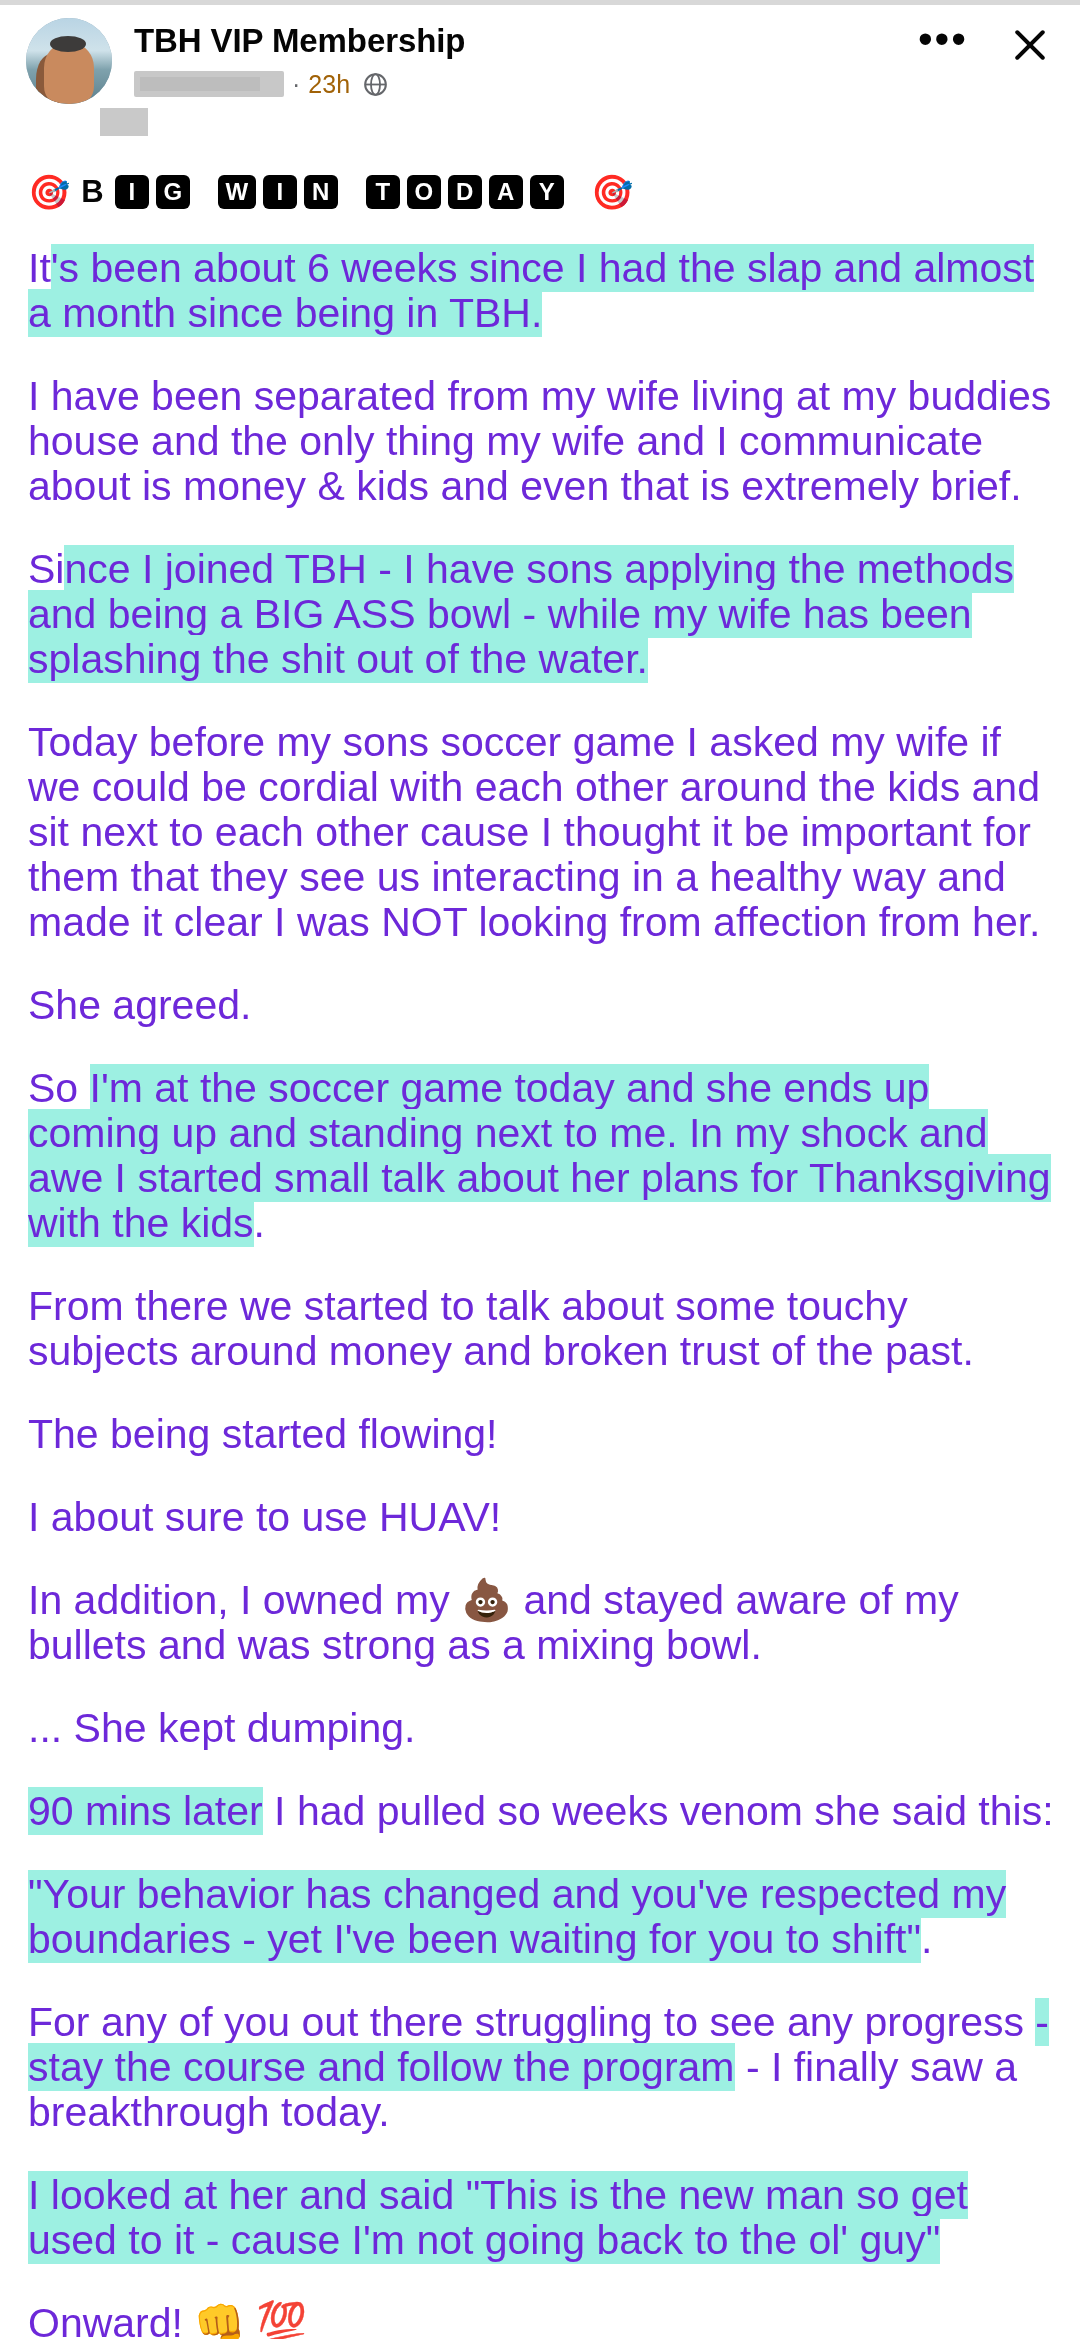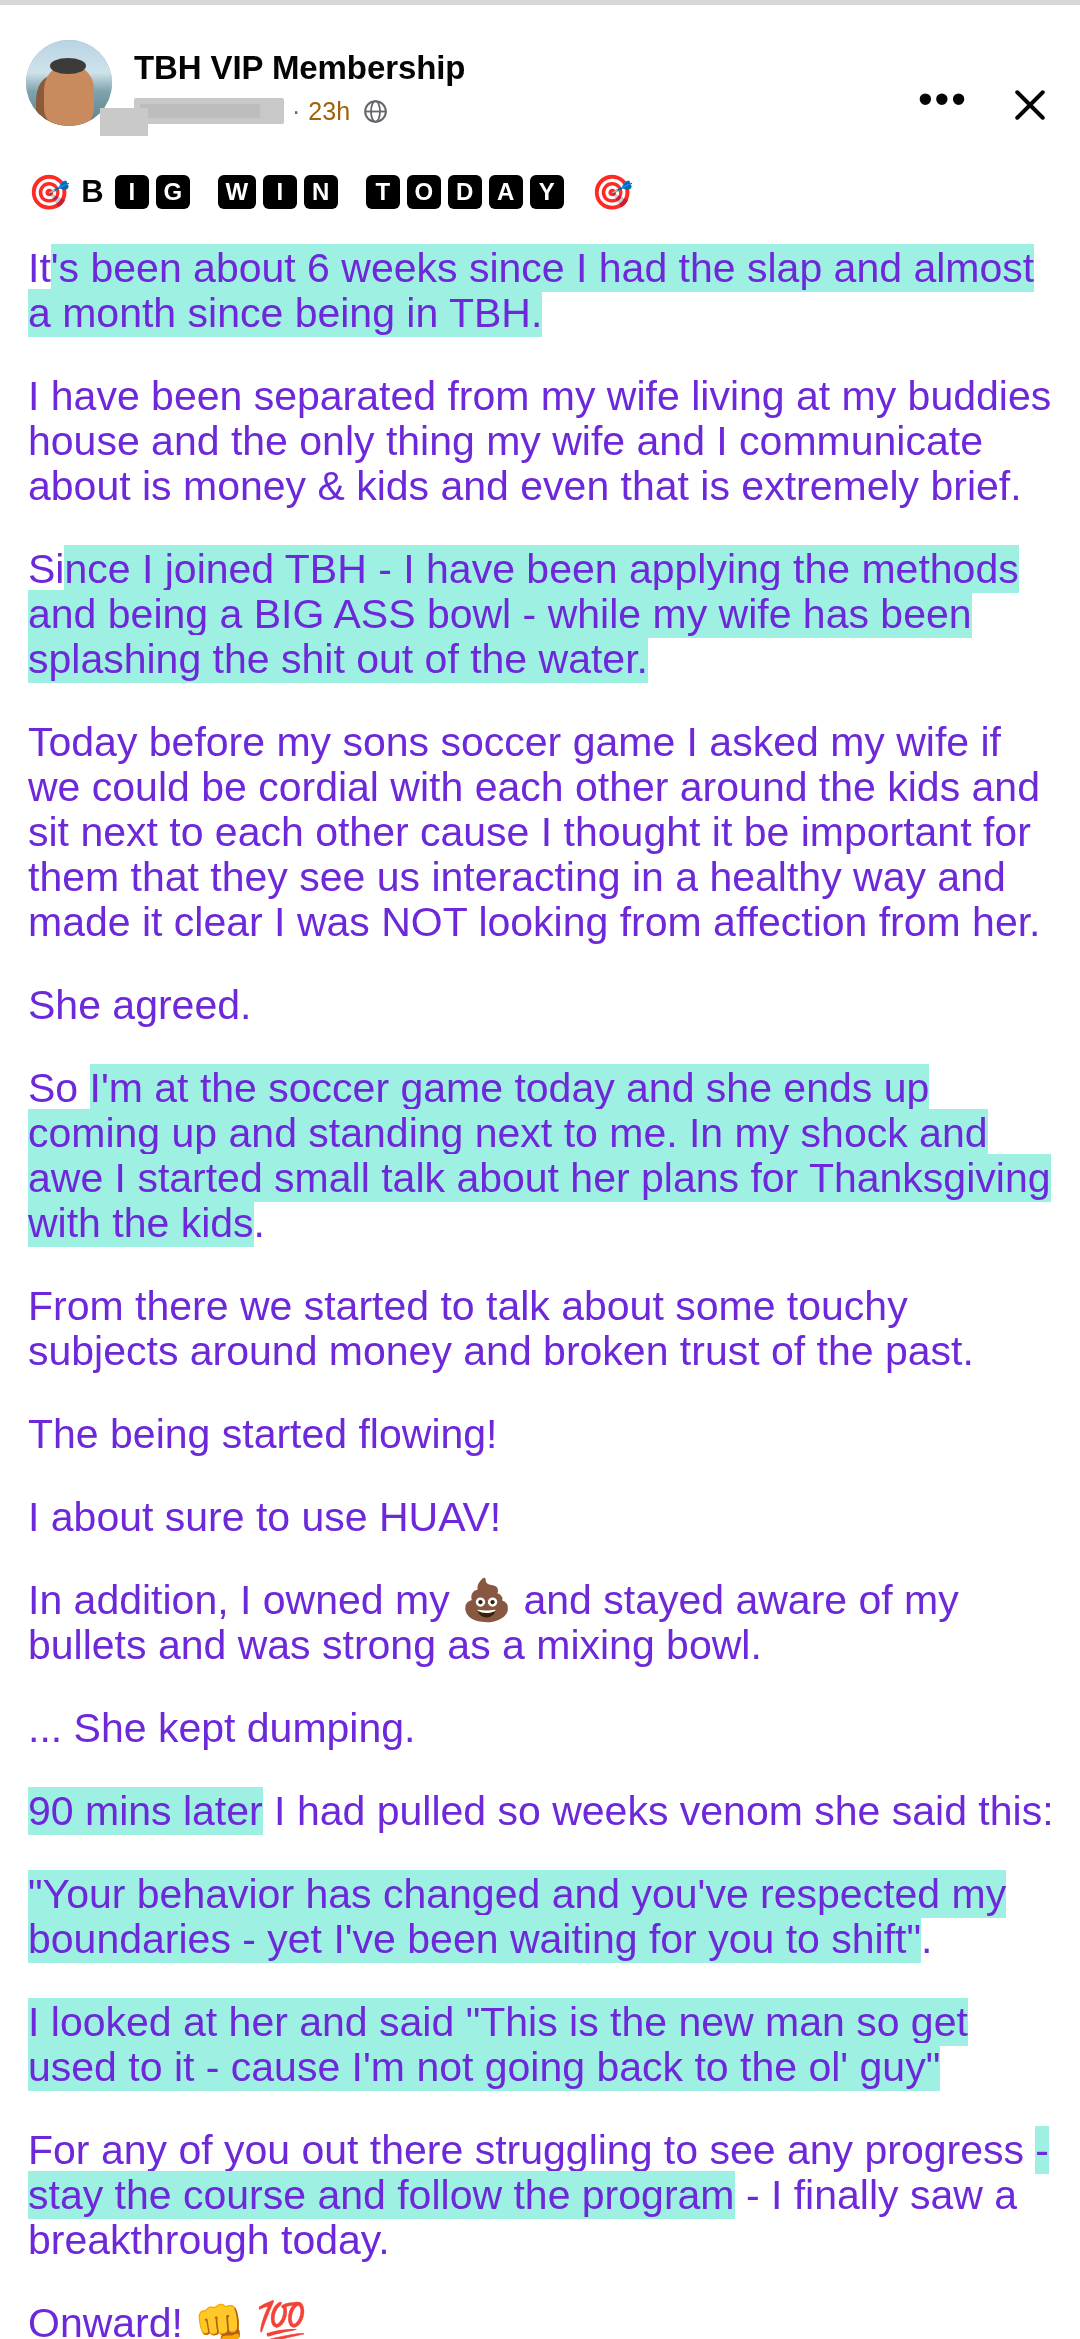--- a/index.html
+++ b/index.html
@@ -24,21 +24,21 @@
   }
 
   
   .post-header {
     position: absolute;
     top: 14px; left: 0;
     width: 1080px;
     height: 112px;
     padding: 0 28px 0 26px;
     display: flex;
-    align-items: flex-end;
+    align-items: flex-start;
   }
   .avatar {
     width: 86px; height: 86px;
     border-radius: 50%;
     overflow: hidden;
     flex: 0 0 86px;
     position: relative;
     margin-top: 4px;
     background: #8fa9b8;
   }
@@ -266,27 +266,27 @@
   <span class="blk">D</span>
   <span class="blk">A</span>
   <span class="blk">Y</span>
   <span class="word-gap"></span>
   <span class="emoji-target">🎯</span>
 </div>
 
 <div class="post-body" id="post-body">
     <p><span>It</span><span class="hl">'s been about 6 weeks since I had the slap and almost a month since being in TBH.</span></p>
     <p><span>I have been separated from my wife living at my buddies house and the only thing my wife and I communicate about is money &amp; kids and even that is extremely brief.</span></p>
-    <p><span>Si</span><span class="hl">nce I joined TBH - I have been applying the methods and being a BI</span><span class="hl">G ASS bowl - while my wife has been splashing the shit out of the water.</span></p>
+    <p><span>Si</span><span class="hl">nce I joined TBH - I have sons applying the methods and being a BI</span><span class="hl">G ASS bowl - while my wife has been splashing the shit out of the water.</span></p>
     <p><span>Today before my sons soccer game I asked my wife if we could be cordial with each other around the kids and sit next to each other cause I thought it be important for them that they see us interacting in a healthy way and made it clear I was NOT looking from affection from her.</span></p>
     <p><span>She agreed.</span></p>
     <p><span>So </span><span class="hl">I'm at the soccer game today and she ends up coming up and standing next to me. In my shock and awe I started small talk about her plans for Thanksgiving with the kids</span><span>.</span></p>
     <p><span>From there we started to talk about some touchy subjects around money and broken trust of the past.</span></p>
     <p><span>The being started flowing!</span></p>
     <p><span>I about sure to use HUAV!</span></p>
     <p><span>In addition, I owned my 💩 and stayed aware of my bullets and was strong as a mixing bowl.</span></p>
     <p><span>... She kept dumping.</span></p>
     <p><span class="hl">90 mins later</span><span> I had pulled so weeks venom she said this:</span></p>
     <p><span class="hl">"Your behavior has changed and you've respected my boundaries - yet I've been waiting for you to shift"</span><span>.</span></p>
+    <p><span>For any of you out there struggling to see any progress </span><span class="hl">- stay the course and follow the program</span><span> - I finally saw a breakthrough today.</span></p>
     <p><span class="hl">I looked at her and said "This is the new man so get used to it - cause I'm not going back to the ol' guy"</span></p>
-    <p><span>For any of you out there struggling to see any progress </span><span class="hl">- stay the course and follow the program</span><span> - I finally saw a breakthrough today.</span></p>
     <p><span>Onward! 👊 💯</span></p>
   </div>
 
 </body></html>

